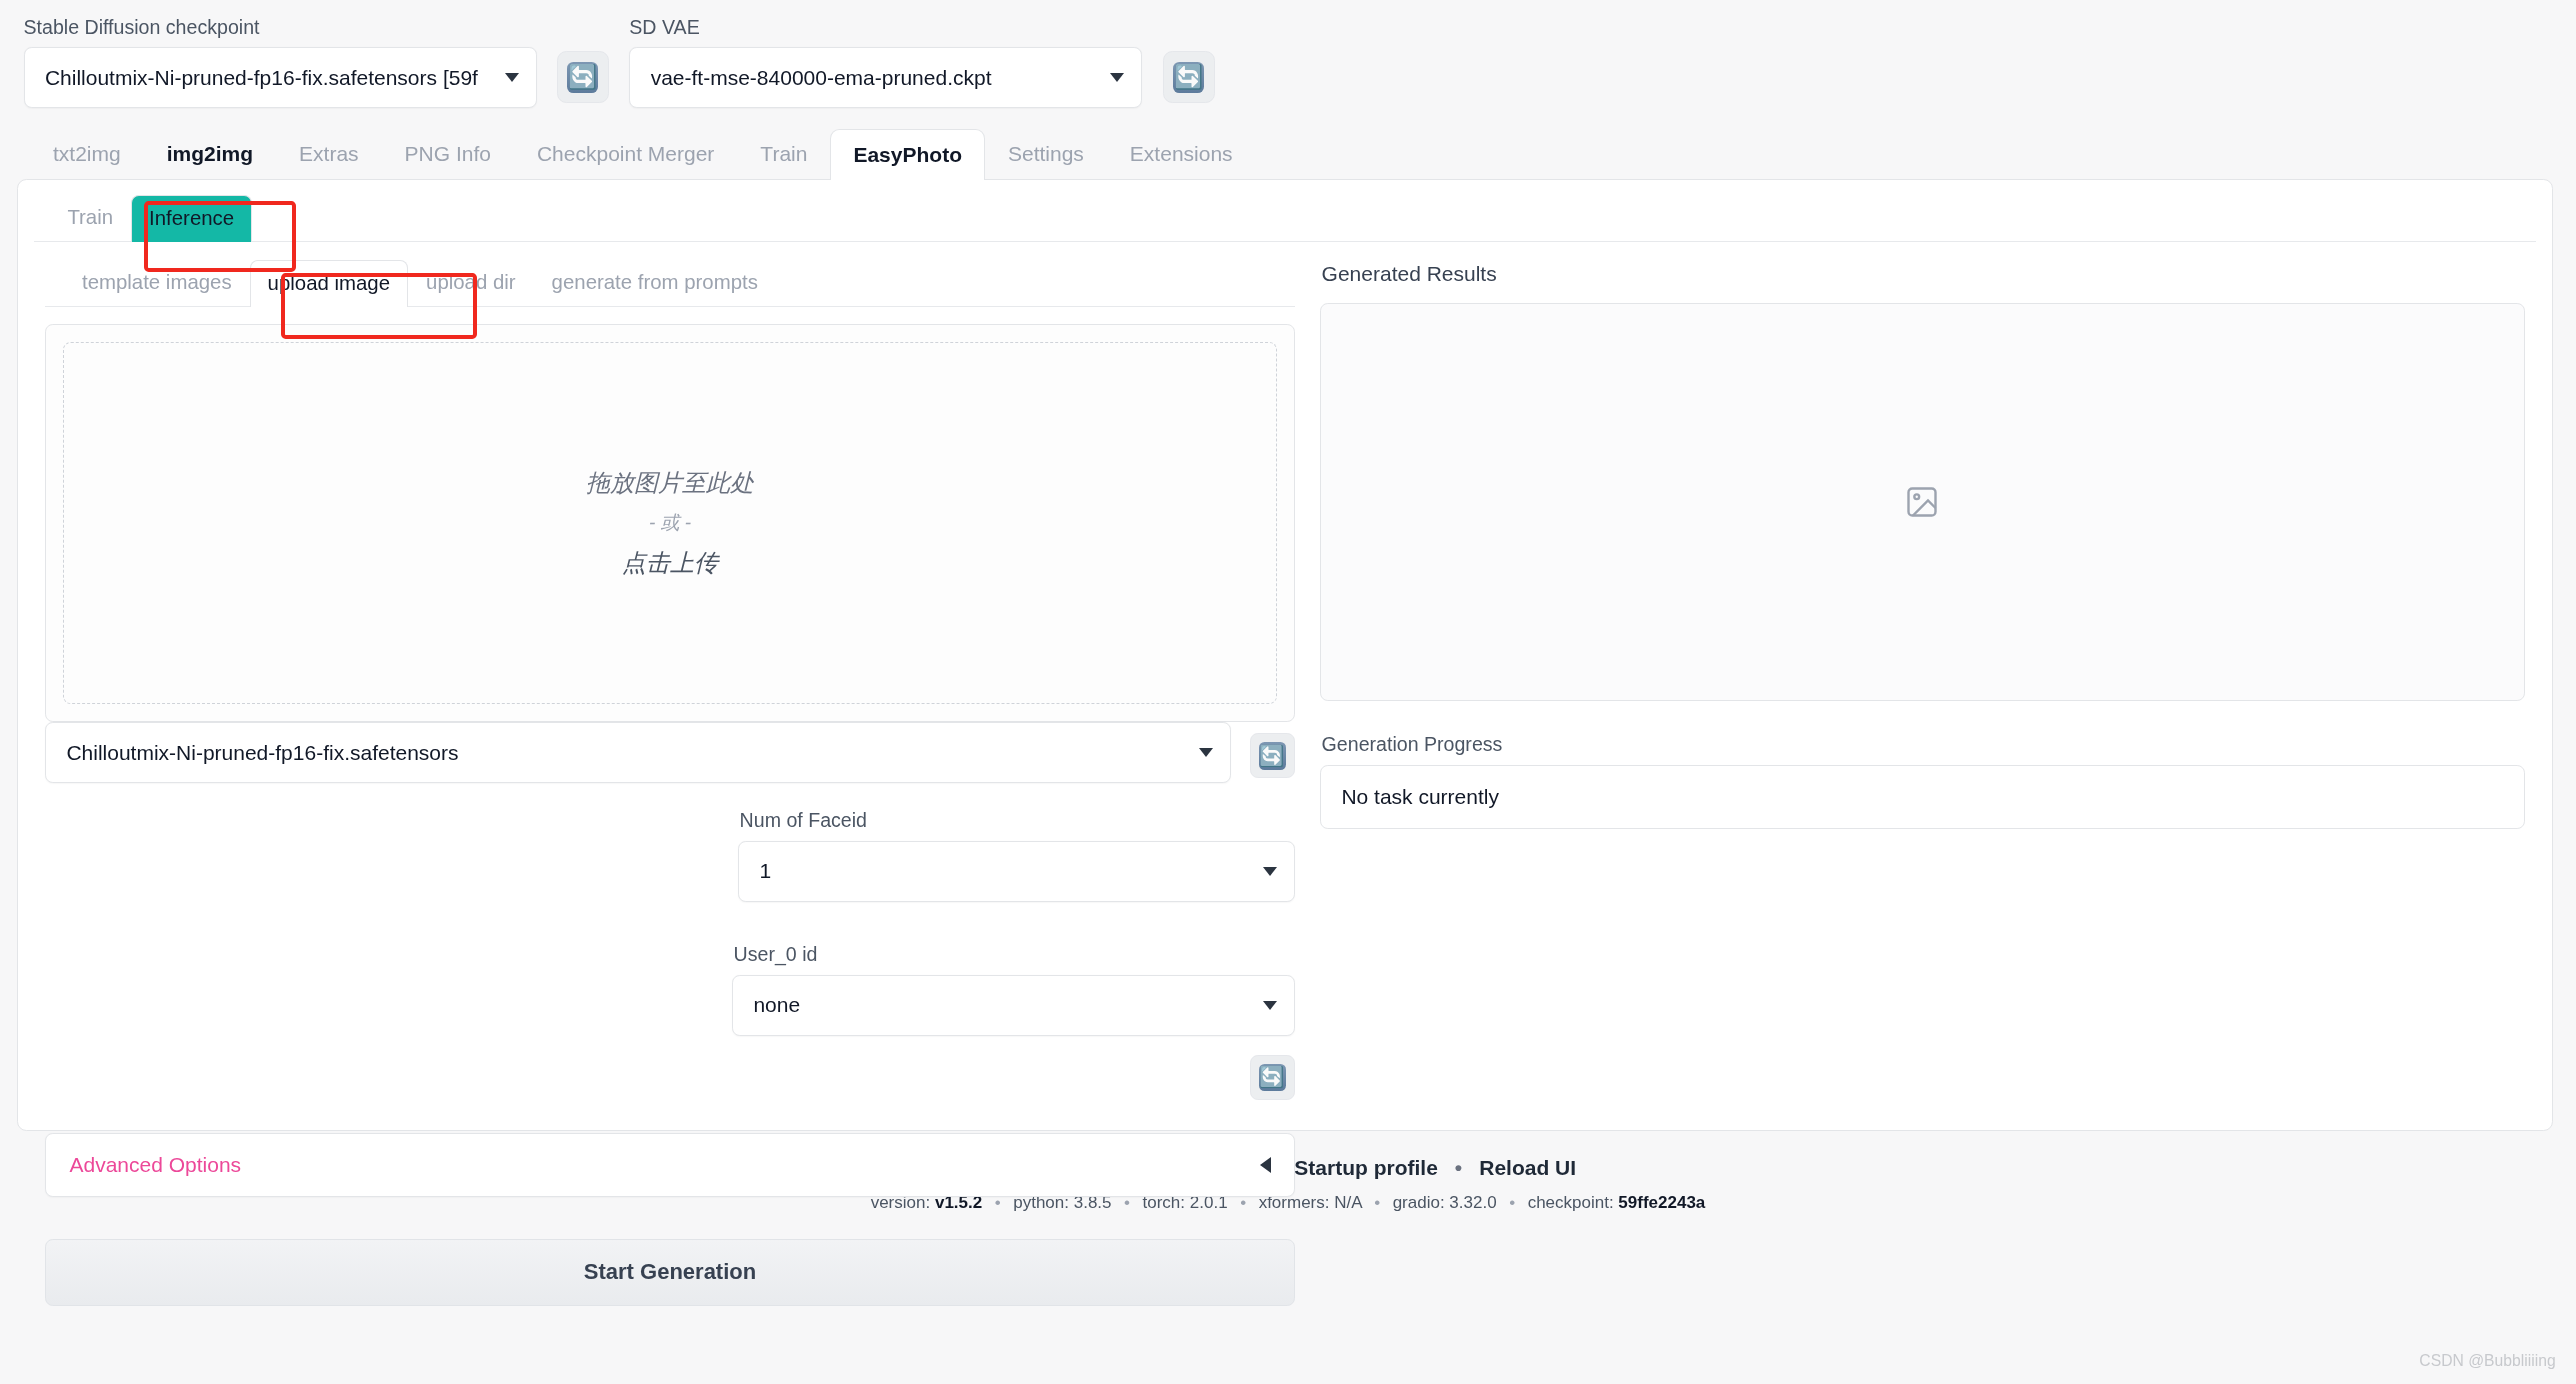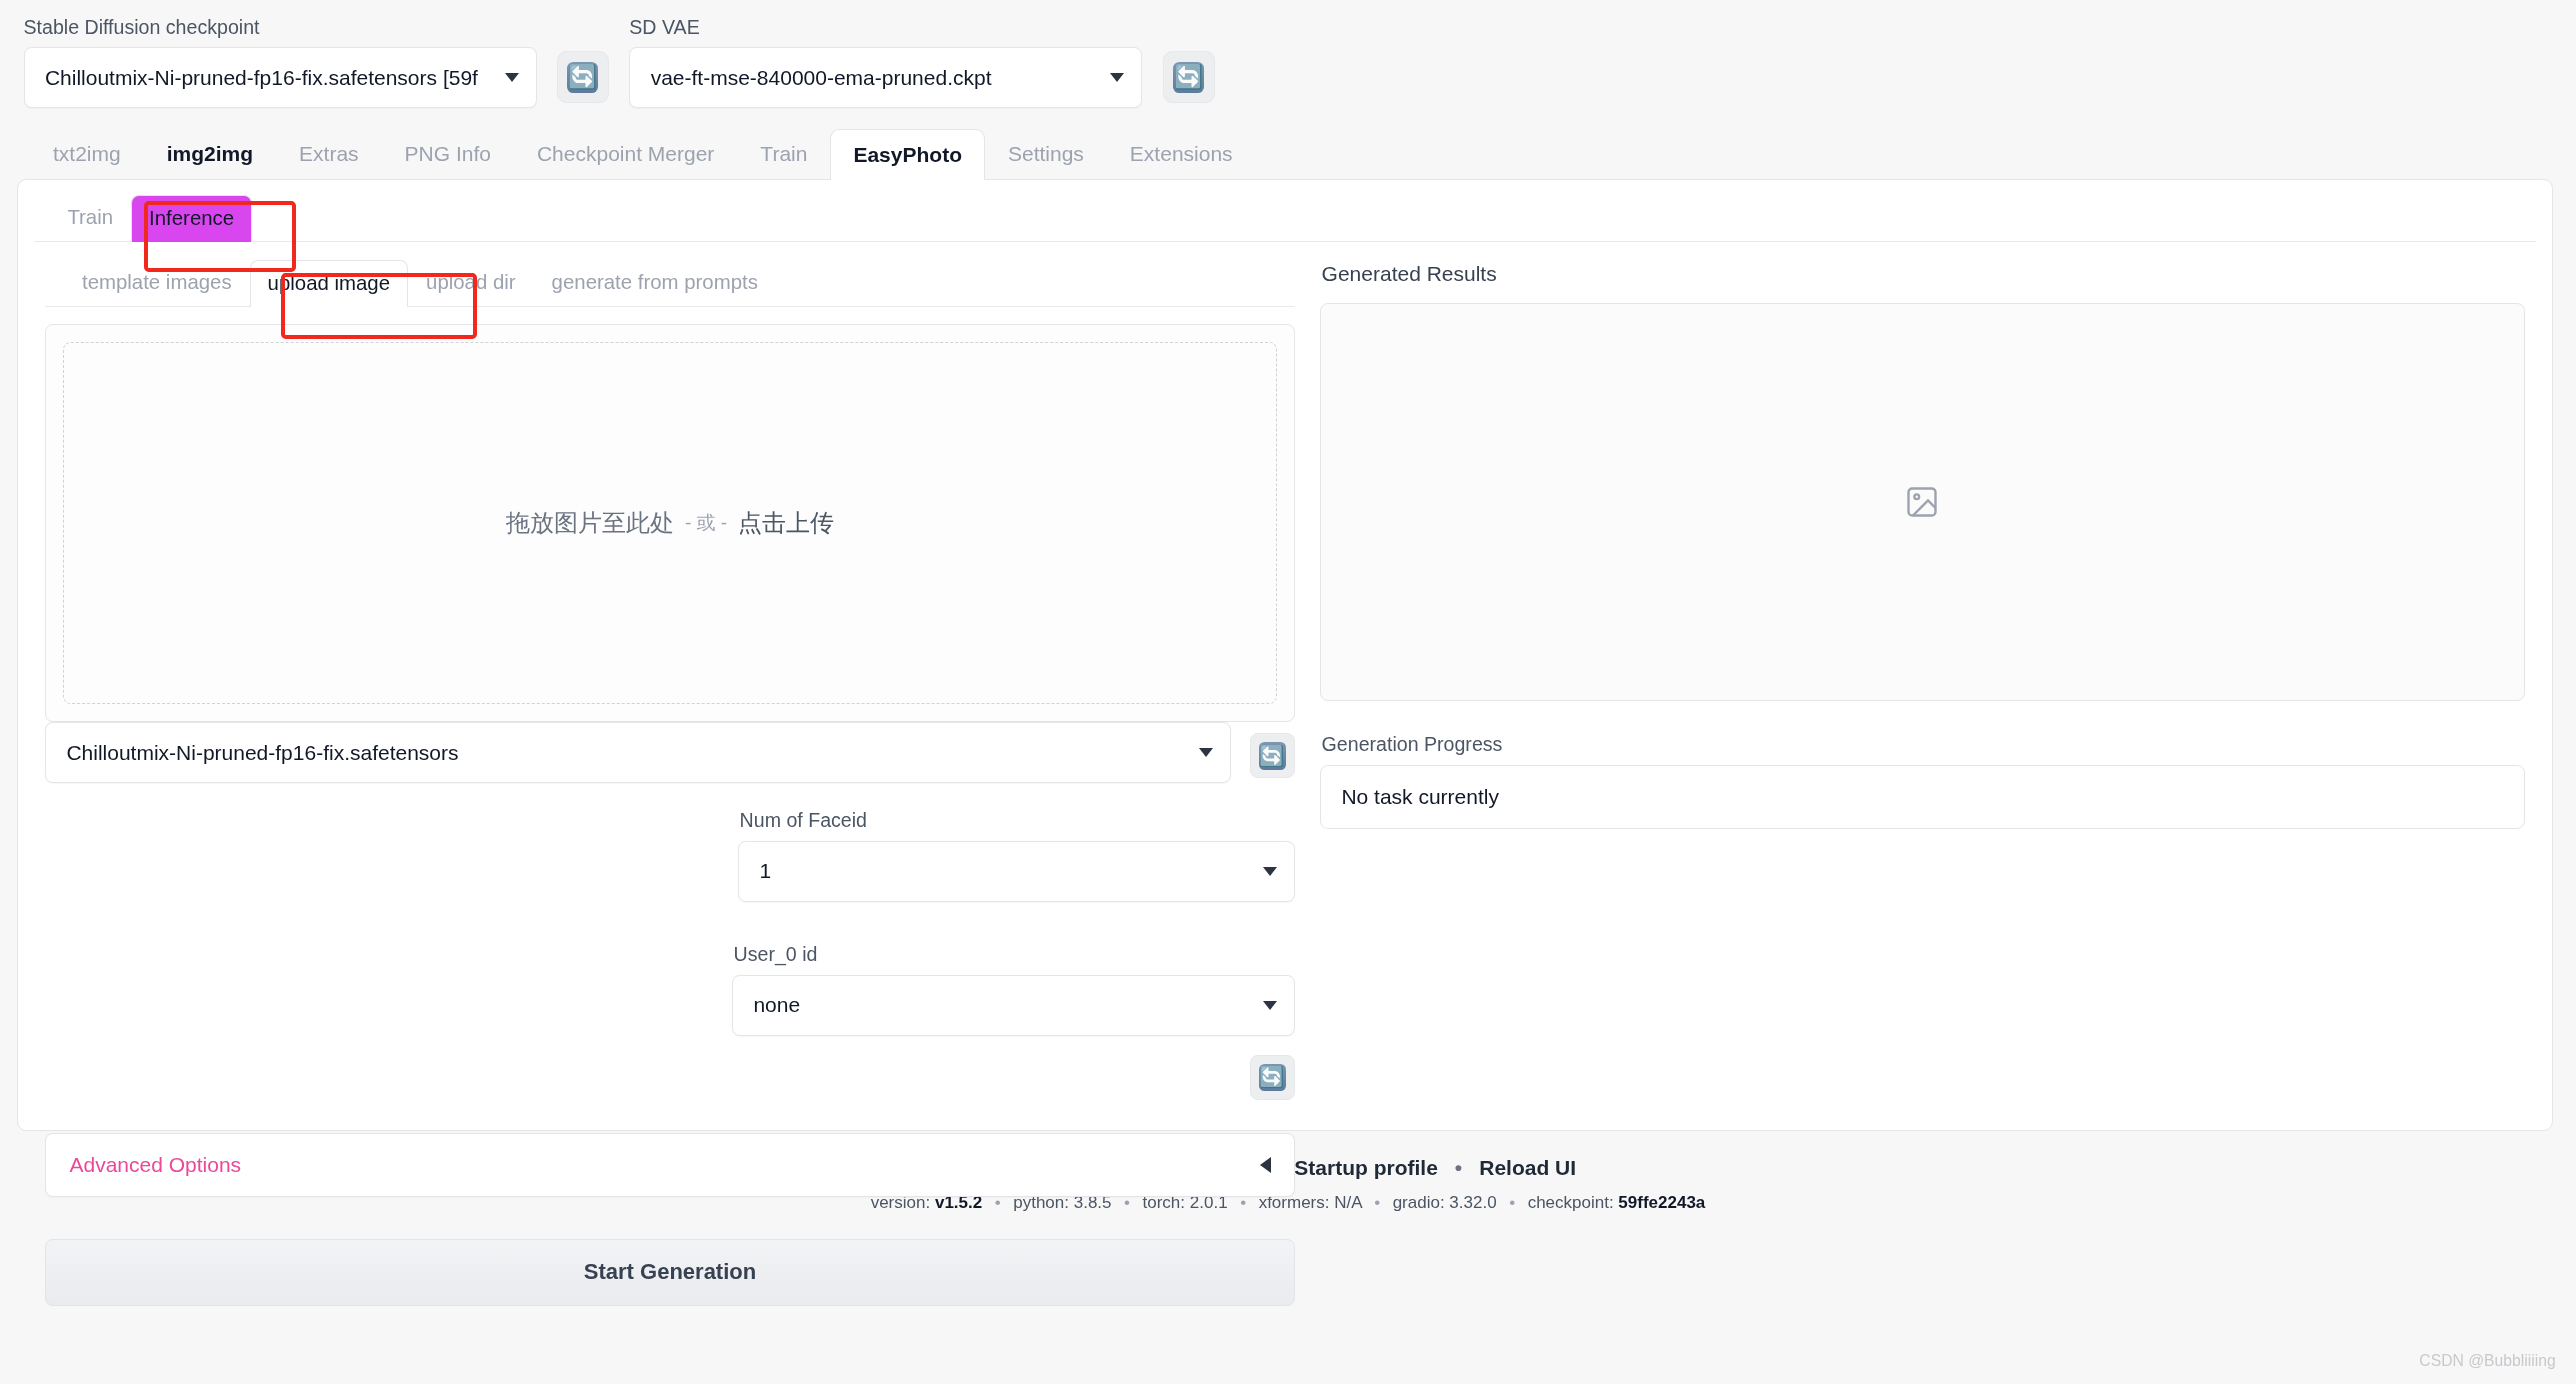--- a/index.html
+++ b/index.html
@@ -125,21 +125,21 @@
   .stab {
     font-size: 20.4px;
     color: #9ca3af;
     padding: 11px 17px 12.5px 17px;
     line-height: 1.1;
     border: 0.8px solid transparent;
     border-bottom: none;
   }
   .stab.active {
     color: #111827;
-    background: #d946ef;
+    background: #14b8a6;
     border-color: #e3e5e8;
     border-top-left-radius: 7.8px;
     border-top-right-radius: 7.8px;
     position: relative;
     top: 0.8px;
   }
 
   
   .cols { display: flex; padding: 17px 27px 0 27px; gap: 25px; }
   .col-left { width: 1250px; flex: none; }
@@ -178,24 +178,25 @@
     border-radius: 7.8px;
     background: #fdfdfd;
     padding: 17px;
     height: 398px;
   }
   .upload-inner {
     border: 1.6px dashed #cfd3d9;
     border-radius: 7.8px;
     height: 100%;
     display: flex;
-    flex-direction: row;
+    flex-direction: column;
     align-items: center;
     justify-content: center;
     gap: 11px;
+    font-style: italic;
   }
   .drop-main { font-size: 24px; color: #6b7280; }
   .drop-or   { font-size: 19px; color: #9ca3af; }
   .drop-click{ font-size: 24px; color: #4b5563; }
 
   
   .sec-label {
     font-size: 19.6px;
     color: #4b5563;
     margin: 23.5px 0 9.4px 1.6px;

